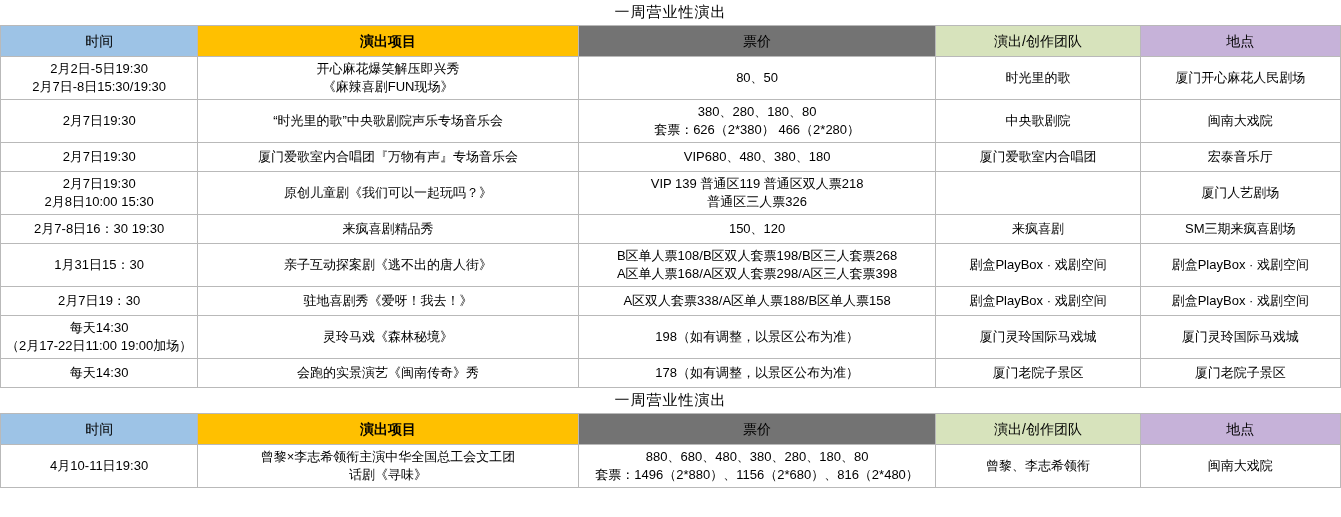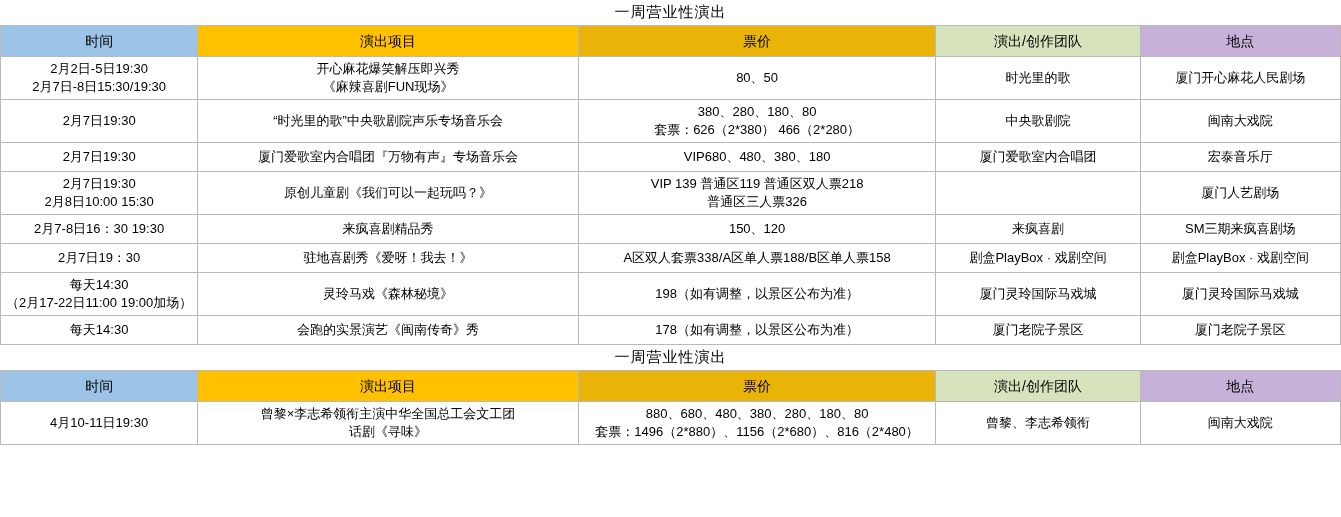--- a/index.html
+++ b/index.html
@@ -45,22 +45,22 @@
     height: 26px;
     padding: 2px 7px;
   }
   .col-time   { width: 197px; }
   .col-item   { width: 380px; }
   .col-price  { width: 357px; }
   .col-team   { width: 204px; }
   .col-place  { width: 200px; }
 
   .h-time  { background: #9dc3e6; }
-  .h-item  { background: #ffc000; }
-  .h-price { background: #eab308; }
+  .h-item  { background: #ffc000; font-weight: bold; }
+  .h-price { background: #737373; }
   .h-team  { background: #d7e3bc; }
   .h-place { background: #c6b2d9; }
 
   .cell-time, .cell-item, .cell-price, .cell-team, .cell-place {
     background: #ffffff;
   }
   tbody tr td {
     height: 22px;
   }
   .multiline { white-space: pre-line; }
@@ -124,20 +124,28 @@
         <td class="cell-place multiline">厦门人艺剧场</td>
       </tr>
       <tr>
         <td class="cell-time multiline">2月7-8日16：30 19:30</td>
         <td class="cell-item multiline">来疯喜剧精品秀</td>
         <td class="cell-price multiline">150、120</td>
         <td class="cell-team multiline">来疯喜剧</td>
         <td class="cell-place multiline">SM三期来疯喜剧场</td>
       </tr>
       <tr>
+        <td class="cell-time multiline">1月31日15：30</td>
+        <td class="cell-item multiline">亲子互动探案剧《逃不出的唐人街》</td>
+        <td class="cell-price multiline">B区单人票108/B区双人套票198/B区三人套票268
+A区单人票168/A区双人套票298/A区三人套票398</td>
+        <td class="cell-team multiline">剧盒PlayBox · 戏剧空间</td>
+        <td class="cell-place multiline">剧盒PlayBox · 戏剧空间</td>
+      </tr>
+      <tr>
         <td class="cell-time multiline">2月7日19：30</td>
         <td class="cell-item multiline">驻地喜剧秀《爱呀！我去！》</td>
         <td class="cell-price multiline">A区双人套票338/A区单人票188/B区单人票158</td>
         <td class="cell-team multiline">剧盒PlayBox · 戏剧空间</td>
         <td class="cell-place multiline">剧盒PlayBox · 戏剧空间</td>
       </tr>
       <tr>
         <td class="cell-time multiline">每天14:30
 （2月17-22日11:00 19:00加场）</td>
         <td class="cell-item multiline">灵玲马戏《森林秘境》</td>

